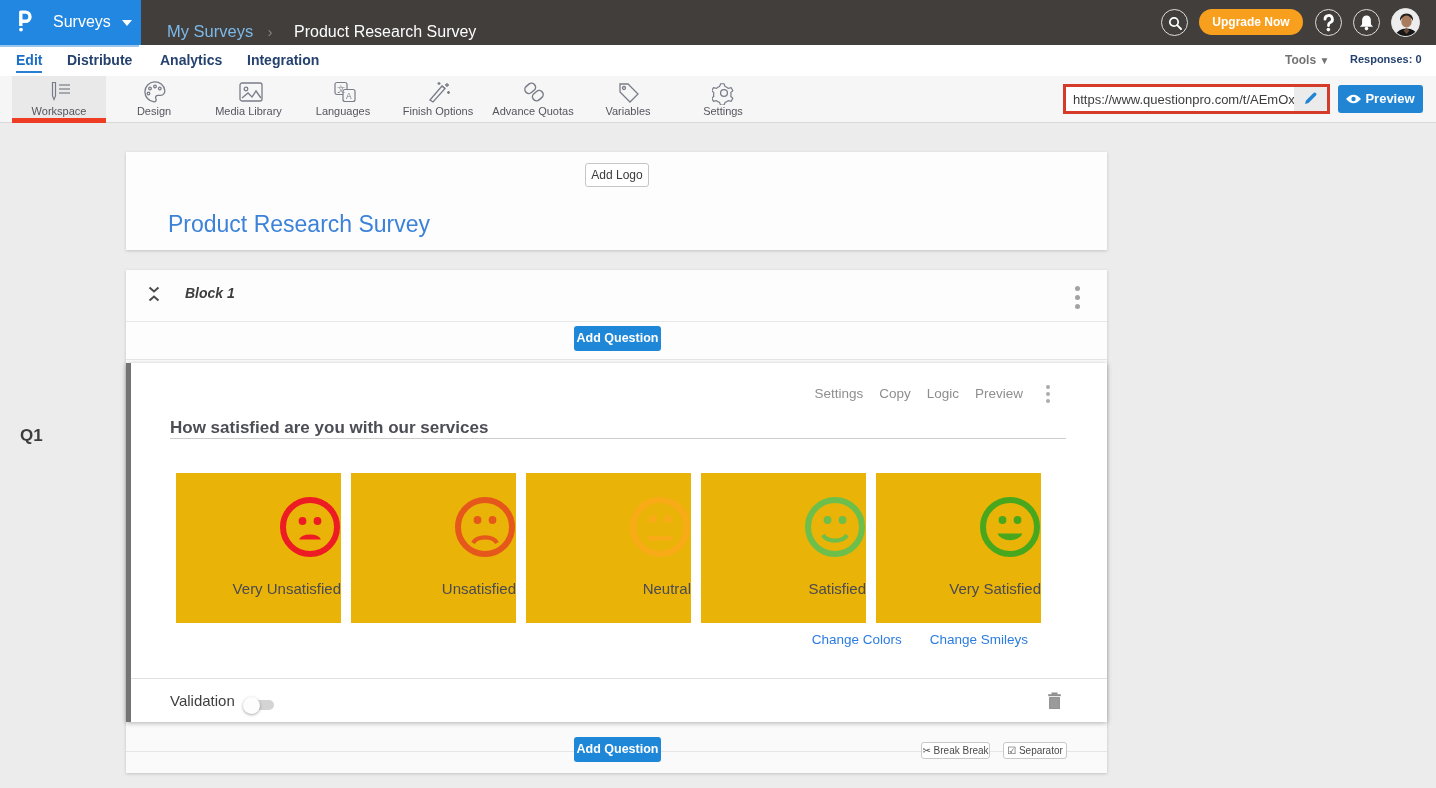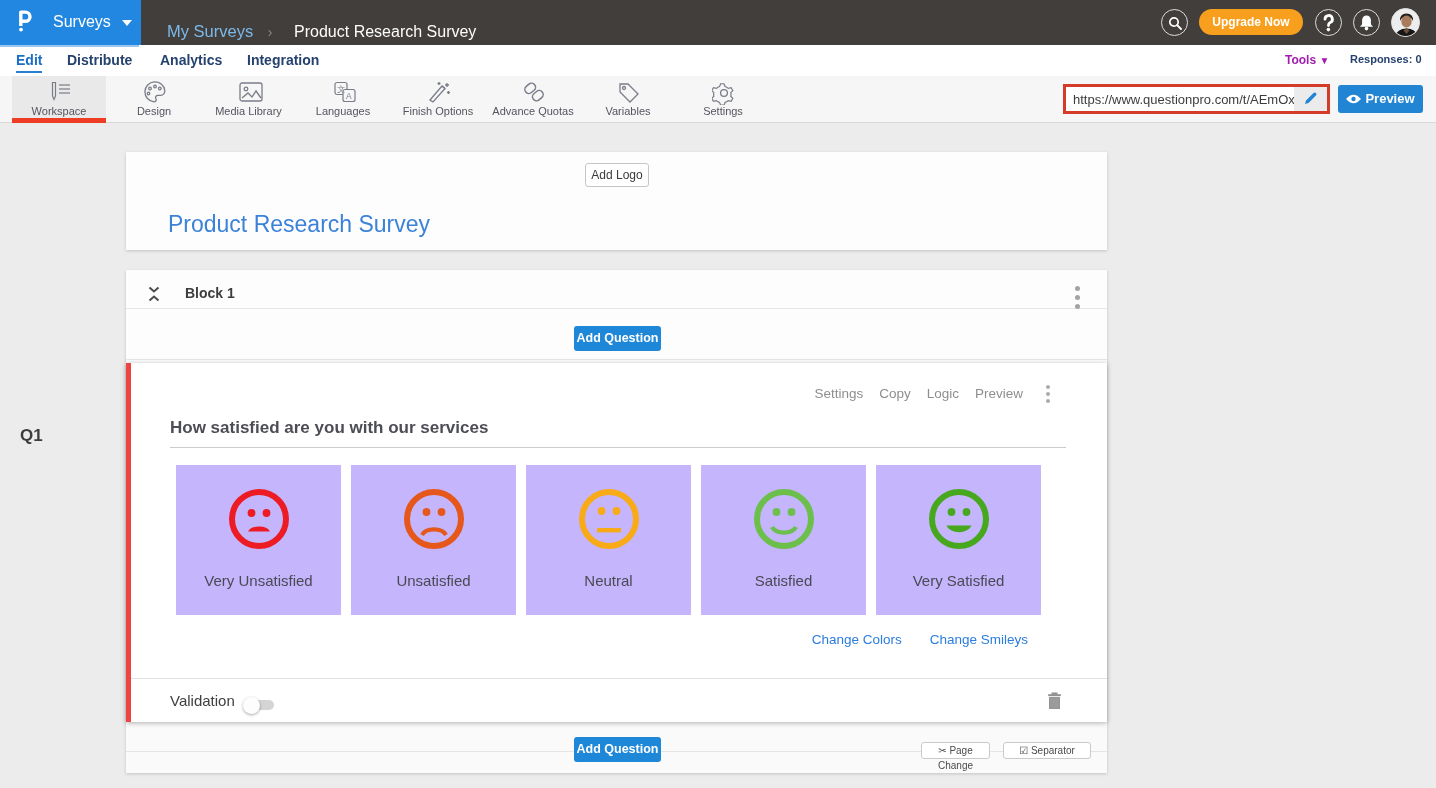--- a/index.html
+++ b/index.html
@@ -15,56 +15,56 @@
 #crumb .cur { color:#fdfdfd; font-size:16px; }
 
 .hcirc { position:absolute; top:9px; width:27px; height:27px; border:1px solid #dedede; border-radius:50%; color:#fff; text-align:center; }
 #upgrade { position:absolute; left:1199px; top:9px; width:104px; height:26px; background:#f8a01e; border-radius:13px; color:#fff; font-weight:bold; font-size:12px; text-align:center; line-height:26px; }
 
 
 #tabs { position:absolute; left:0; top:45px; width:1436px; height:31px; background:#fff; }
 #tabs .tab { position:absolute; top:7px; font-size:14px; font-weight:bold; color:#25426f; }
 #tabs .active { color:#1b6ec6; border-bottom:2px solid #2a7fd4; padding-bottom:3px; }
 #tabs .blueline { position:absolute; left:0; top:0; width:139px; height:2px; background:#9cc6ec; }
-#tools { position:absolute; top:8px; left:1285px; font-size:12px; font-weight:bold; color:#a21caf; }
+#tools { position:absolute; top:8px; left:1285px; font-size:12px; font-weight:bold; color:#737373; }
 #resp { position:absolute; top:8px; left:1350px; font-size:11px; font-weight:bold; color:#25426f; white-space:nowrap; }
 
 
 #toolbar { position:absolute; left:0; top:76px; width:1436px; height:47px; background:#f6f6f7; border-bottom:1px solid #d8d8d8; }
 .tool { position:absolute; top:0; height:46px; text-align:center; color:#5c5c66; }
 .tool .lbl { position:absolute; width:200px; left:50%; margin-left:-100px; top:29px; font-size:11px; color:#55555e; }
 .tool svg { position:absolute; top:5px; left:50%; margin-left:-11px; }
 #tool-ws { left:12px; width:94px; background:#e9e9ea; border-bottom:5px solid #ee3d24; height:47px; }
 #urlbox { position:absolute; left:1063px; top:84px; width:267px; height:30px; background:#fff; border:3px solid #d43b28; }
 #urlbox .txt { position:absolute; left:7px; top:5px; width:227px; overflow:hidden; white-space:nowrap; font-size:13px; color:#3c3c3c; }
 #urlbox .pen { position:absolute; right:0; top:0; width:33px; height:24px; background:#ebebeb; text-align:center; }
 #previewbtn { position:absolute; left:1338px; top:85px; width:85px; height:28px; background:#2285d3; border-radius:3px; color:#fff; font-size:13px; font-weight:bold; text-align:center; line-height:28px; }
 
 
 .card { position:absolute; left:126px; width:981px; background:#fdfdfe; box-shadow:0 1px 3px rgba(0,0,0,0.18); }
 #titlecard { top:152px; height:98px; }
 #addlogo { position:absolute; left:459px; top:11px; width:64px; height:24px; border:1px solid #c6c6c6; border-radius:3px; background:#fff; font-size:12px; color:#3a3a3a; text-align:center; line-height:23px; }
 #stitle { position:absolute; left:42px; top:59px; font-size:23px; color:#3b82d8; }
 
 #blockcard { top:270px; height:503px; }
-#blockhead { position:absolute; left:0; top:0; width:100%; height:39px; border-bottom:1px solid #e7e7e7; }
+#blockhead { position:absolute; left:0; top:0; width:100%; height:52px; border-bottom:1px solid #e7e7e7;font-style:italic; }
 #blockname { position:absolute; left:59px; top:15px; font-size:14px; font-weight:bold; color:#3d3d3d; }
 .vdots { position:absolute; width:5px; }
 .vdots i { display:block; width:5px; height:5px; border-radius:50%; background:#a3a3a3; margin-bottom:4px; }
 #bdots { left:949px; top:16px; }
 #addqrow1 { position:absolute; left:0; top:47px; width:100%; height:43px; border-bottom:1px solid #e7e7e7; }
 .addqbtn { position:absolute; width:87px; height:25px; background:#1f87d7; border-radius:3px; color:#fff; font-size:12.5px; font-weight:bold; text-align:center; line-height:25px; }
 
-#qcard { position:absolute; left:126px; top:363px; width:981px; height:359px; background:#fff; border-left:5px solid #ef4444; box-shadow:0 1px 5px rgba(0,0,0,0.3); }
+#qcard { position:absolute; left:126px; top:363px; width:981px; height:359px; background:#fff; border-left:5px solid #737373; box-shadow:0 1px 5px rgba(0,0,0,0.3); }
 #qlinks { position:absolute; right:84px; top:23px; font-size:13.5px; color:#8e8e8e; }
 #qlinks span { margin-left:16px; }
 #qdots { left:915px; top:22px; }
 #qdots i { width:4px; height:4px; background:#ababab; margin-bottom:3px; }
-#qtext { position:absolute; left:39px; top:55px; width:896px; font-size:17px; font-weight:bold; color:#4d4d56; border-bottom:1px solid #ccc; padding-bottom:9px; }
-.scard { position:absolute; top:102px; width:165px; height:150px; background:#c4b5fd; text-align:center; }
+#qtext { position:absolute; left:39px; top:55px; width:896px; font-size:17px; font-weight:bold; color:#4d4d56; border-bottom:1px solid #ccc; }
+.scard { position:absolute; top:110px; width:165px; height:150px; background:#eab308; text-align:right; }
 .scard svg { margin-top:23px; }
 .scard .slbl { margin-top:18px; font-size:15px; color:#4a4a52; }
 #changelinks { position:absolute; right:79px; top:269px; font-size:13.5px; color:#2b7ce0; }
 #changelinks span { margin-left:28px; }
 #valrow { position:absolute; left:0; top:315px; width:100%; height:44px; border-top:1px solid #e2e2e2; }
 #vallbl { position:absolute; left:39px; top:13px; font-size:15px; color:#3e3e3e; }
 #toggle { position:absolute; left:114px; top:21px; width:29px; height:10px; background:#d4d4d4; border-radius:5px; }
 #toggle .knob { position:absolute; left:-2px; top:-3.5px; width:17px; height:17px; background:#fdfdfd; border-radius:50%; box-shadow:0 1px 3px rgba(0,0,0,0.35); }
 
 #blockfoot { position:absolute; left:0; top:452px; width:100%; height:51px; background:#fafafa; }
@@ -224,22 +224,22 @@
         <i></i>
         <i></i>
       </div>
   </div>
   <div id="addqrow1">
       <div class="addqbtn" style="left:448px; top:9px;">Add Question</div>
     </div>
   <div id="blockfoot">
     <div id="footline"></div>
     <div class="addqbtn" style="left:448px; top:15px;">Add Question</div>
-    <div class="minibtn" style="left:795px; width:69px;">✂ Page Change</div>
-    <div class="minibtn" style="left:877px; width:88px;">☑ Separator</div>
+    <div class="minibtn" style="left:795px; width:69px;">✂ Break Break</div>
+    <div class="minibtn" style="left:877px; width:64px;">☑ Separator</div>
   </div>
 </div>
 
 <div id="qcard">
   <div id="qlinks"><span style="margin-left:0">Settings</span><span>Copy</span><span>Logic</span><span>Preview</span></div>
   <div class="vdots" id="qdots">
       <i></i>
       <i></i>
       <i></i>
     </div>

